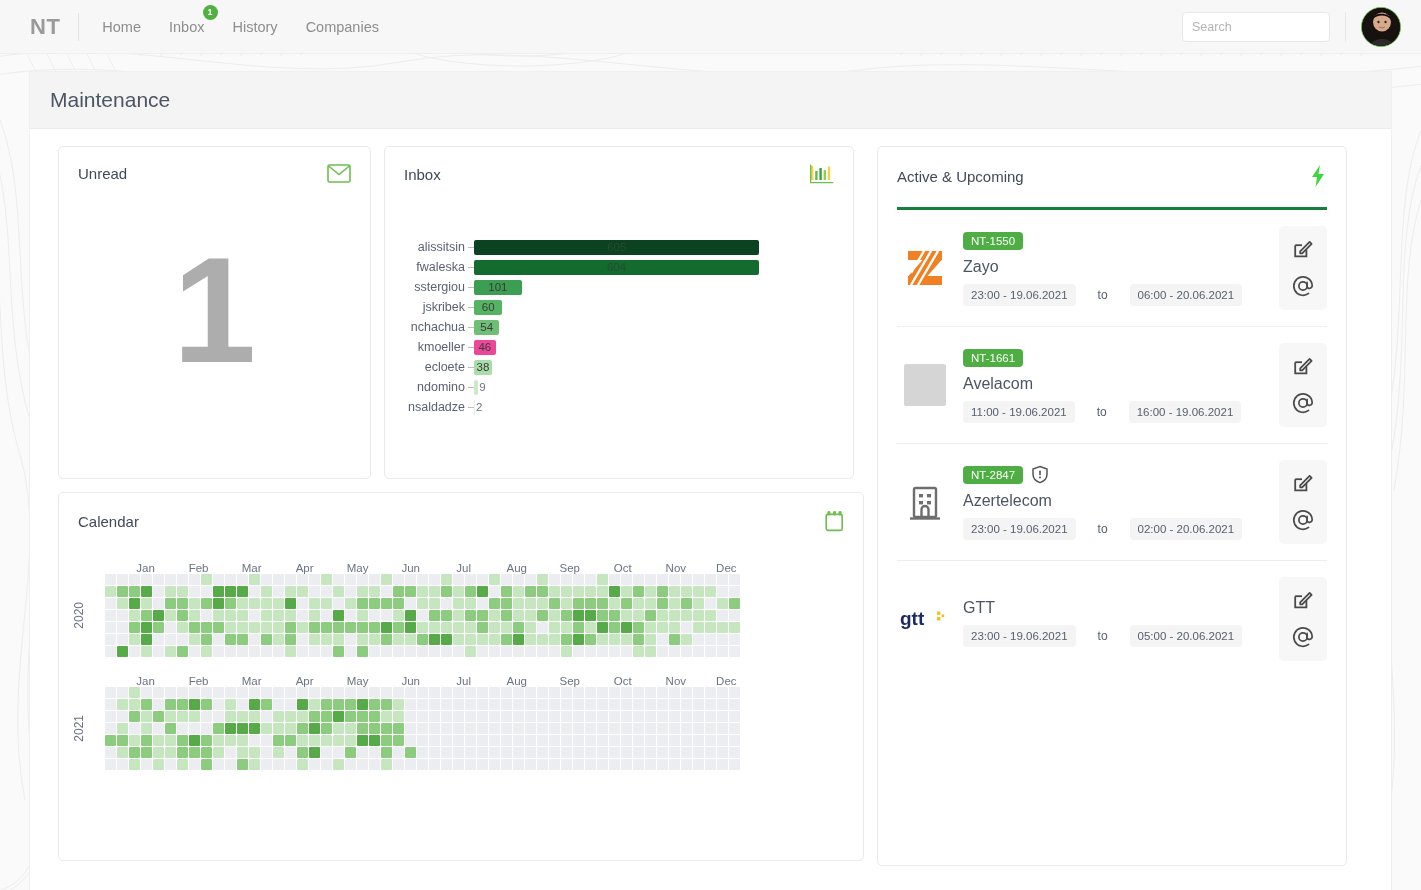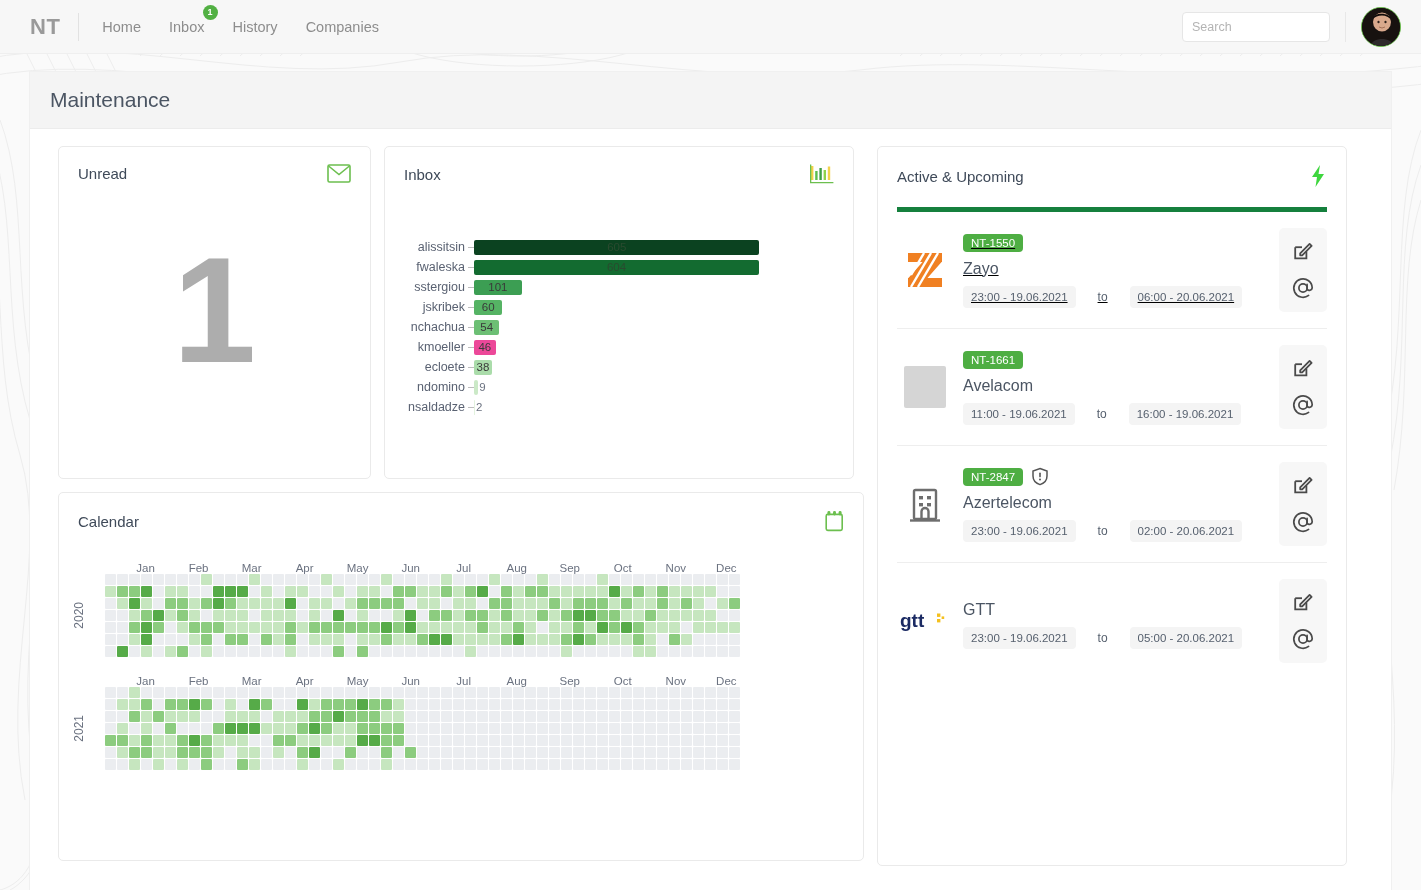--- a/index.html
+++ b/index.html
@@ -132,21 +132,21 @@
   .bar.dark { color: #2a4a2f; }
 
   
   .card-active { width: 470px; height: 720px; }
   .ev-list { padding: 0 19px; margin-top: 19px; }
   .ev {
     display: flex; align-items: center;
     border-top: 1px solid #eeeeee;
     padding: 16px 0; min-height: 109px;
   }
-  .ev:first-child { border-top: 5px solid #15803d; text-decoration: underline; }
+  .ev:first-child { border-top: 3px solid #15803d; }
   .ev-logo {
     width: 56px; height: 56px; margin-right: 10px;
     display: flex; align-items: center; justify-content: center;
     flex: 0 0 56px;
   }
   .ev-body { flex: 1; }
   .ev-topline { display: flex; align-items: center; gap: 8px; height: 20px; }
   .badge {
     background: #4eae43; color: #fff; font-size: 11.5px;
     padding: 3px 8px; border-radius: 4px; font-weight: normal;

